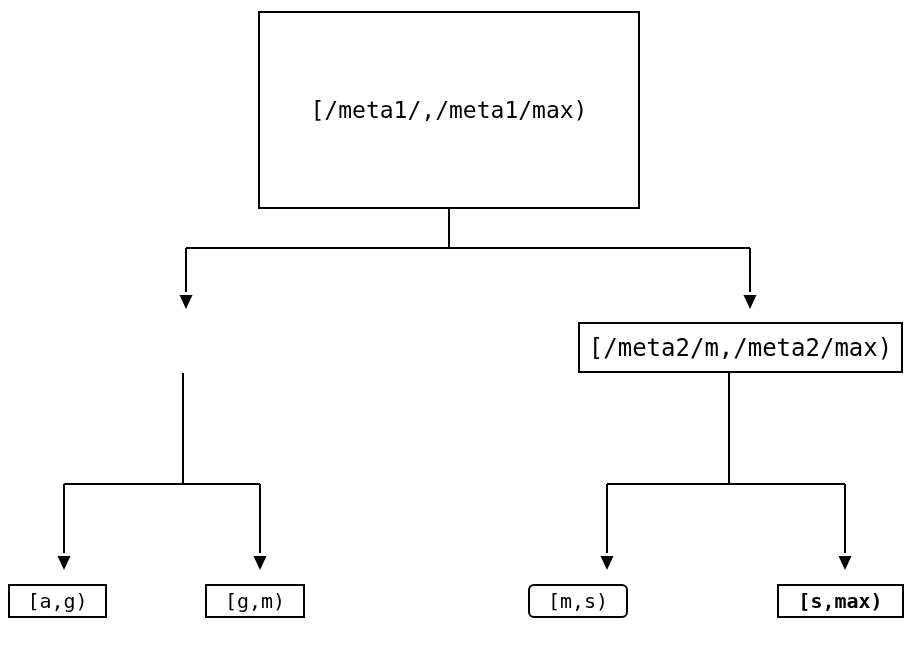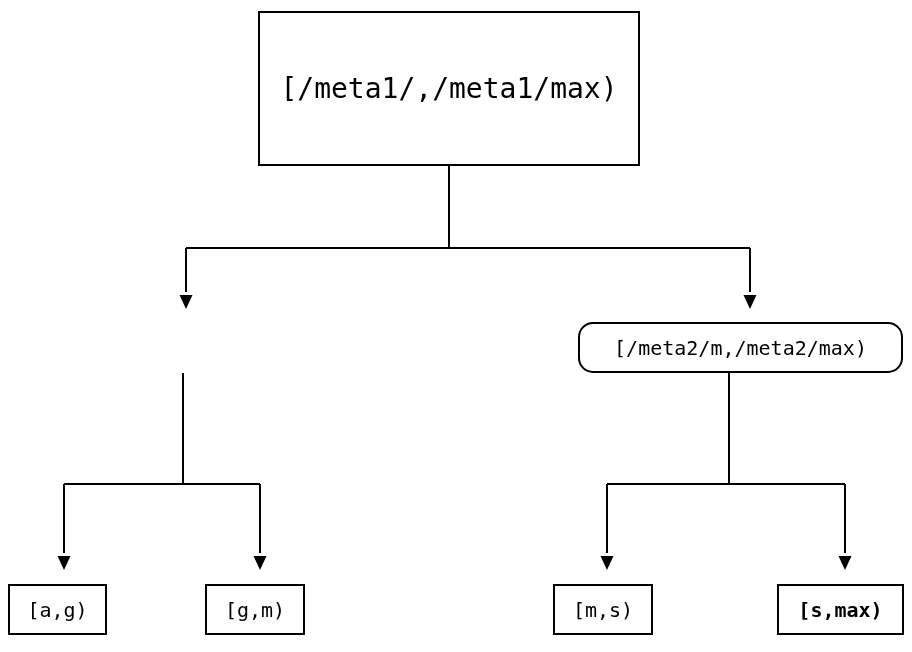--- a/index.html
+++ b/index.html
@@ -42,48 +42,47 @@
   }
   .node-label {
     display: block;
     white-space: pre;
   }
   
   #node-root {
     left: 258px;
     top: 11px;
     width: 382px;
-    height: 155px;
-    font-size: 28px;
+    height: 198px;
+    font-size: 23px;
   }
   
   #node-meta2-low {
     left: 20px;
     top: 322px;
     width: 327px;
     height: 51px;
     font-size: 20px;
   }
   #node-meta2-high {
     left: 578px;
     top: 322px;
     width: 325px;
     height: 51px;
-    font-size: 20px;
-    border-radius: 15px;
+    font-size: 24px;
   }
   
   .leaf {
     top: 584px;
-    height: 51px;
+    height: 34px;
     font-size: 20px;
   }
   #node-leaf-ag   { left: 8px;   width: 99px; }
   #node-leaf-gm   { left: 205px; width: 100px; }
-  #node-leaf-ms   { left: 553px; width: 100px; }
+  #node-leaf-ms   { left: 528px; width: 100px; border-radius: 6px; }
   #node-leaf-smax { left: 777px; width: 127px; font-weight: bold; }
 </style>
 </head>
 <body>
 
 <div id="diagram-canvas">
 
   <svg id="edge-layer" viewBox="0 0 912 652" width="912" height="652" aria-hidden="true">
 
     <g>

